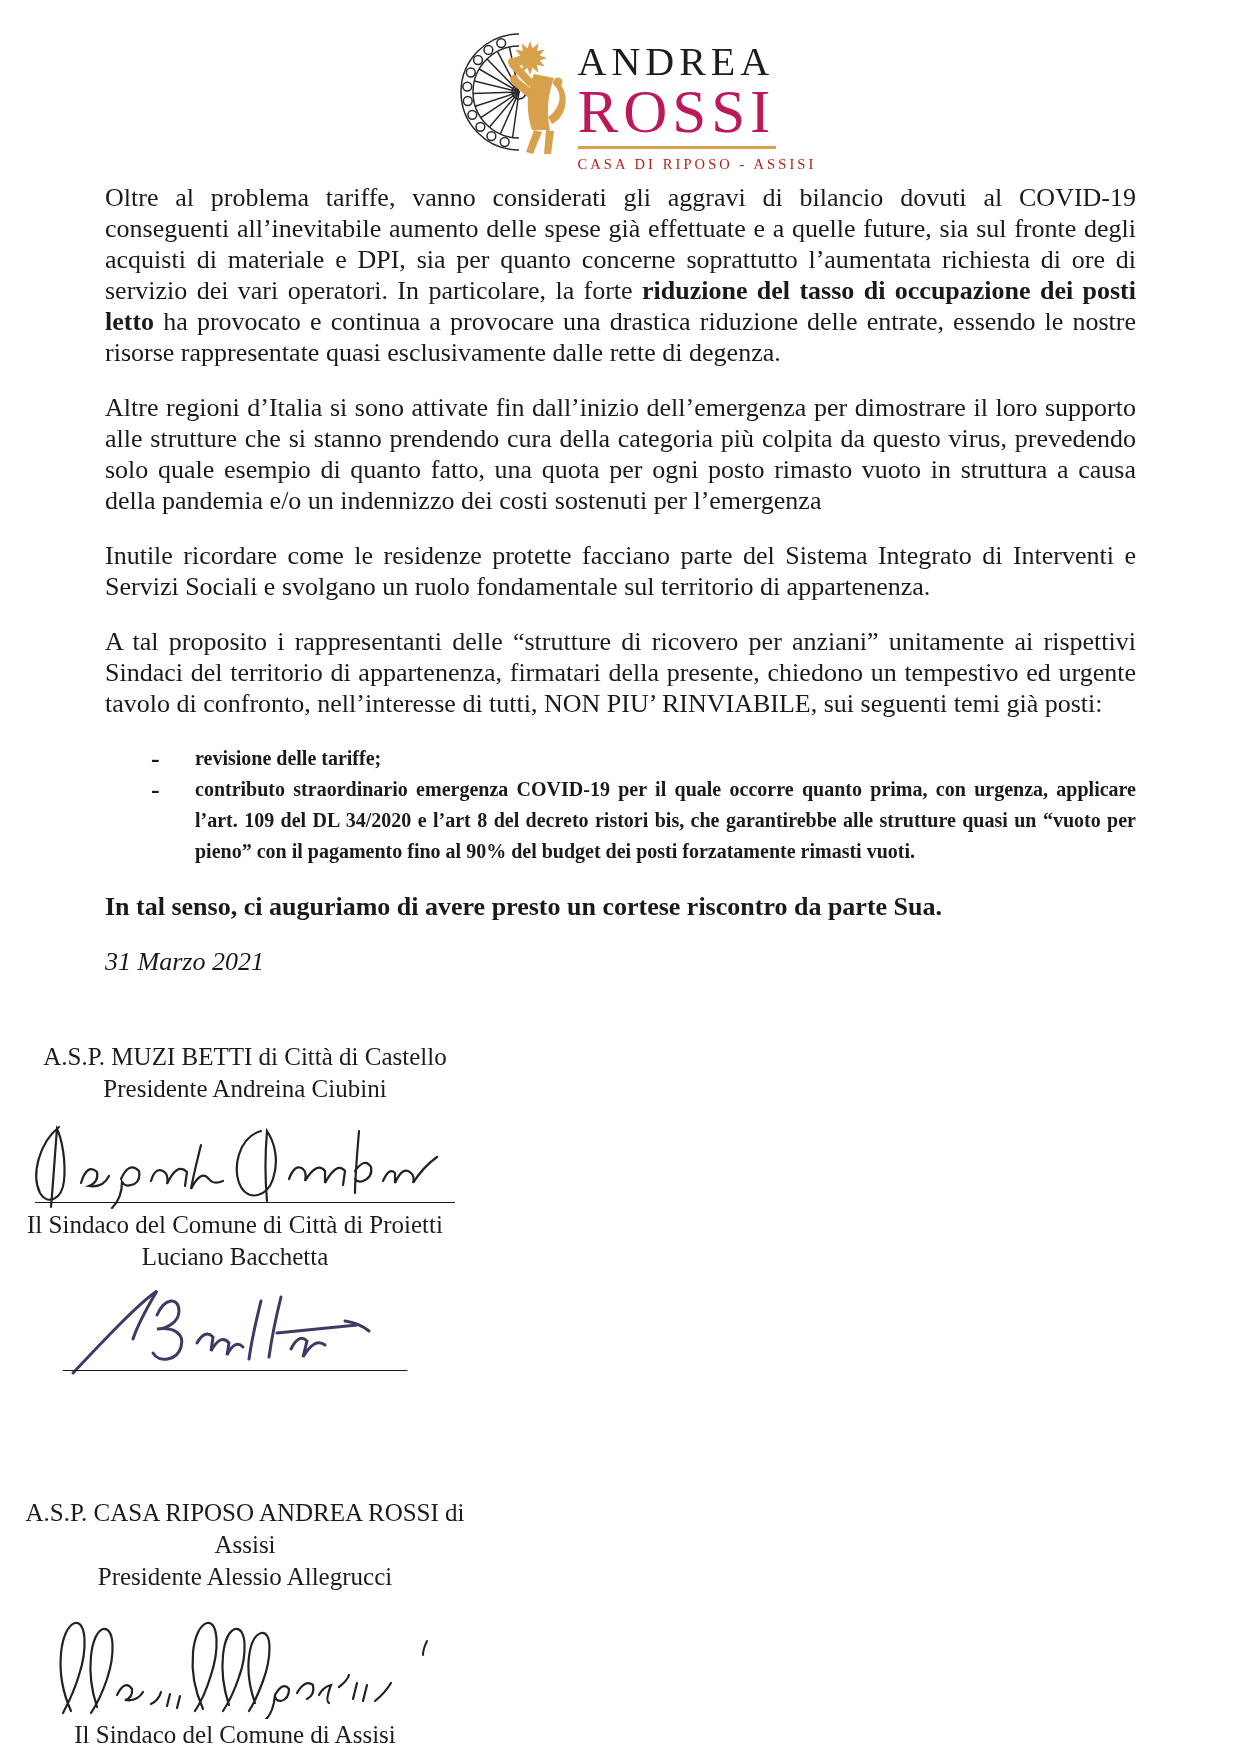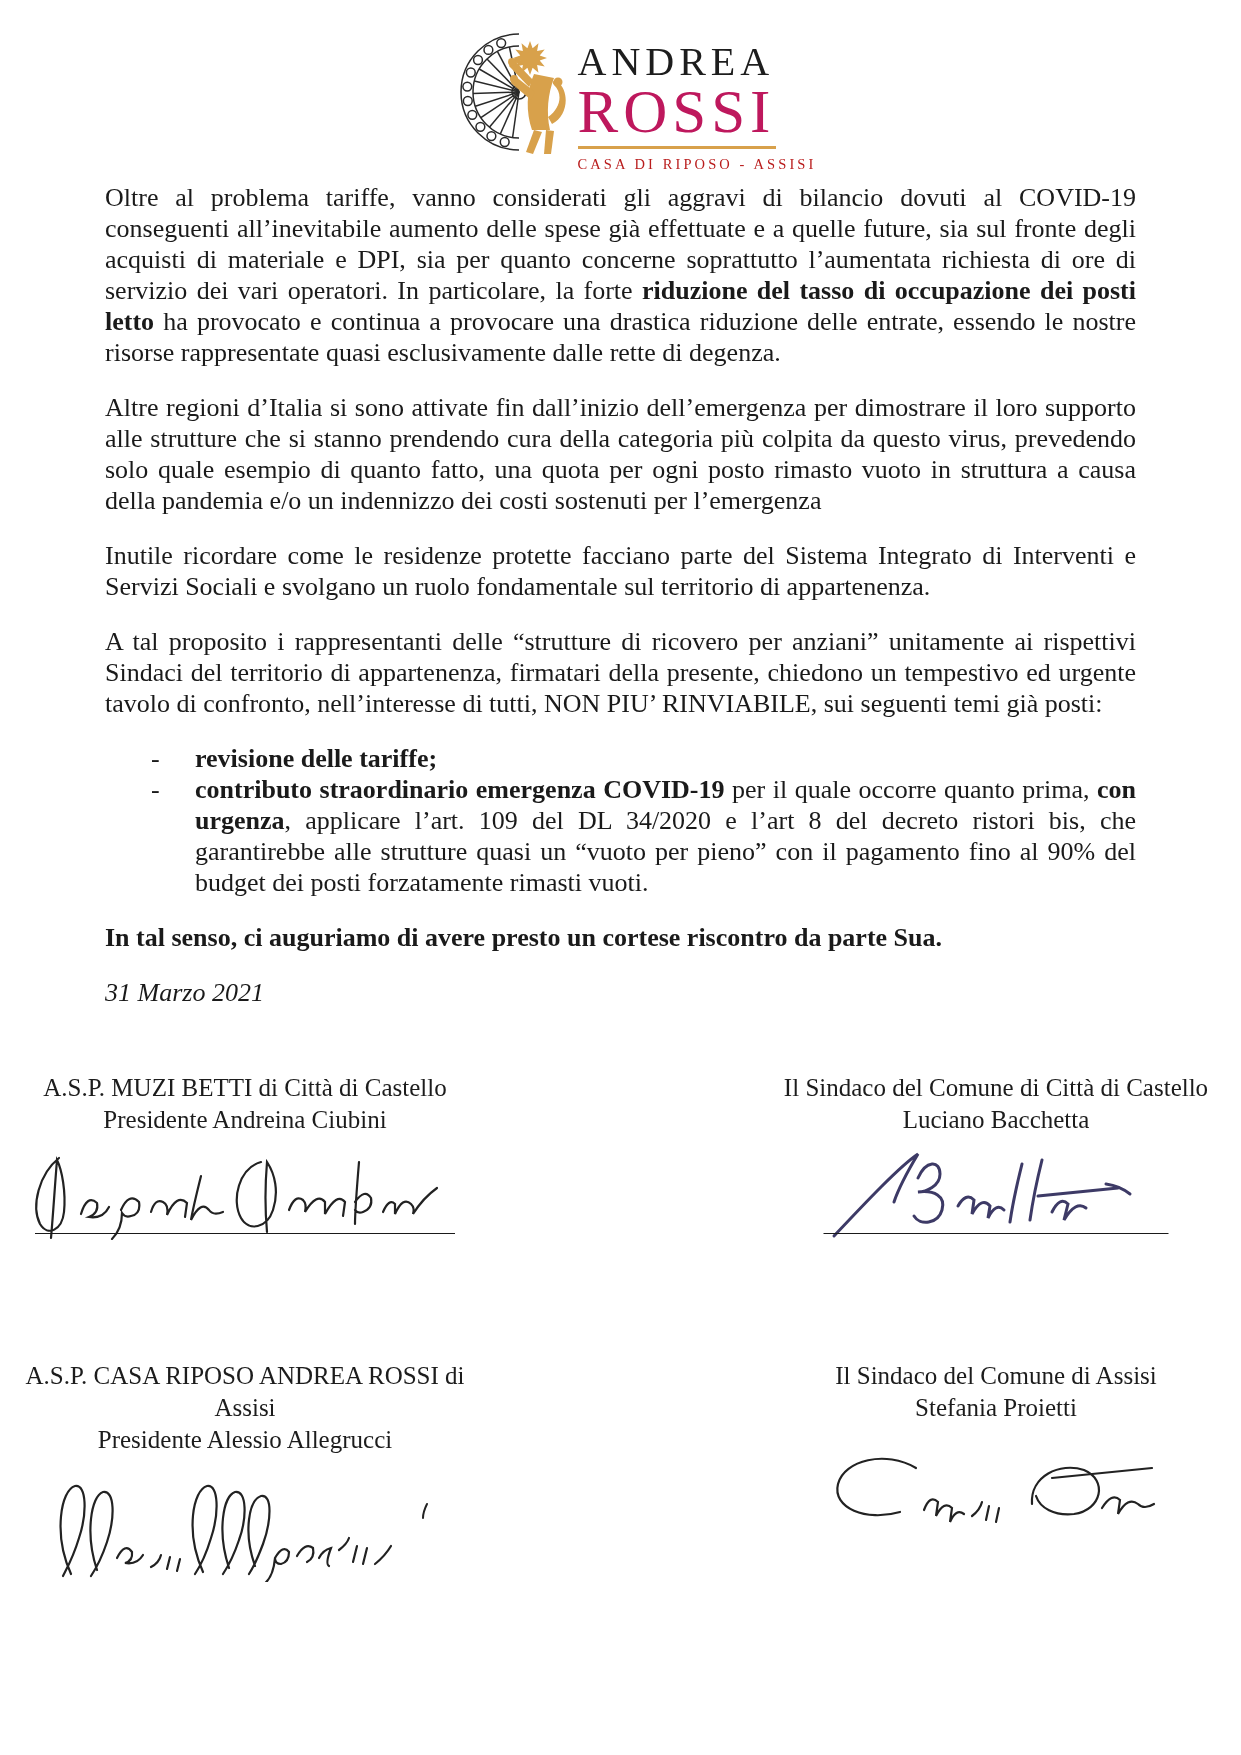--- a/index.html
+++ b/index.html
@@ -33,29 +33,29 @@
 
   
   .content{padding:0 105px;}
   .para{
     font-size:26px;line-height:31px;text-align:justify;margin:24px 0 0 0;
   }
   .para.first{margin-top:24px;font-family:Liberation Serif, serif;}
   .para strong{font-weight:bold;}
   ul.points{list-style:none;margin:24px 0 0 0;padding:0;}
   ul.points li{
-    position:relative;padding-left:90px;font-size:26px;line-height:31px;text-align:justify;
+    position:relative;padding-left:90px;font-size:20px;line-height:31px;text-align:justify;font-weight:bold;
   }
   ul.points li::before{
     content:"-";position:absolute;left:46px;top:0;font-size:26px;
   }
   .date-line{font-style:italic;}
 
   
-  .sig-row{display:flex;justify-content:space-between;padding:0 20px 0 10px;}
+  .sig-row{display:flex;justify-content:space-between;padding:0 20px 0 10px;flex-direction:column;}
   .sig-row1{margin-top:64px;}
   .sig-row2{margin-top:120px;}
   .sig-col{text-align:center;}
   .sig-col.c1{width:470px;}
   .sig-col.c2{width:450px;}
   .sig-org,.sig-name{font-size:25px;line-height:32px;color:#1c1c1c;}
   .sig-draw{position:relative;margin-top:8px;height:96px;}
   .sig-draw.tall{height:118px;}
   .sig-underline{
     position:absolute;bottom:6px;left:50%;transform:translateX(-50%);
@@ -166,21 +166,21 @@
             <path d="M236 14 C214 20 206 52 216 70 C224 84 242 80 248 62 C254 44 250 26 242 14 C240 38 240 62 242 84"></path>
             <path d="M264 62 q6 -16 14 -10 q4 4 2 12 q12 -20 20 -10 l0 12 q12 -22 20 -12 l-2 14"></path>
             <path d="M334 14 C332 38 330 62 330 76 M330 54 q10 -14 16 -4 q2 10 -8 14 q-5 2 -8 -2"></path>
             <path d="M358 64 q6 -14 12 -8 l0 10 q8 -18 16 -10 q4 4 2 10 q10 -16 24 -26"></path>
           </g>
         </svg>
         <div class="sig-underline w1"></div>
       </div>
     </div>
     <div class="sig-col c2">
-      <div class="sig-org">Il Sindaco del Comune di Città di Castello</div>
+      <div class="sig-org">Il Sindaco del Comune di Città di Proietti</div>
       <div class="sig-name">Luciano Bacchetta</div>
       <div class="sig-draw">
         <svg class="sig-svg" width="340" height="92" viewBox="0 0 340 92">
           <g stroke="#3d3a66" stroke-width="3" fill="none" stroke-linecap="round">
             <path d="M8 88 C40 54 74 18 92 6 C80 26 72 42 68 54"></path>
             <path d="M92 30 C100 12 114 12 114 26 C114 38 100 44 92 44 C108 42 120 48 116 62 C112 76 94 78 88 68"></path>
             <path d="M132 58 q8 -14 16 -6 l-2 14 q10 -18 18 -8 l-2 12 q8 -16 16 -8"></path>
             <path d="M196 16 C190 40 186 60 184 74 M216 12 C210 36 206 58 204 72"></path>
             <path d="M226 64 q8 -16 16 -8 l-4 16 q12 -20 22 -12"></path>
             <path d="M212 48 L292 40 M280 36 q14 2 24 10"></path>

